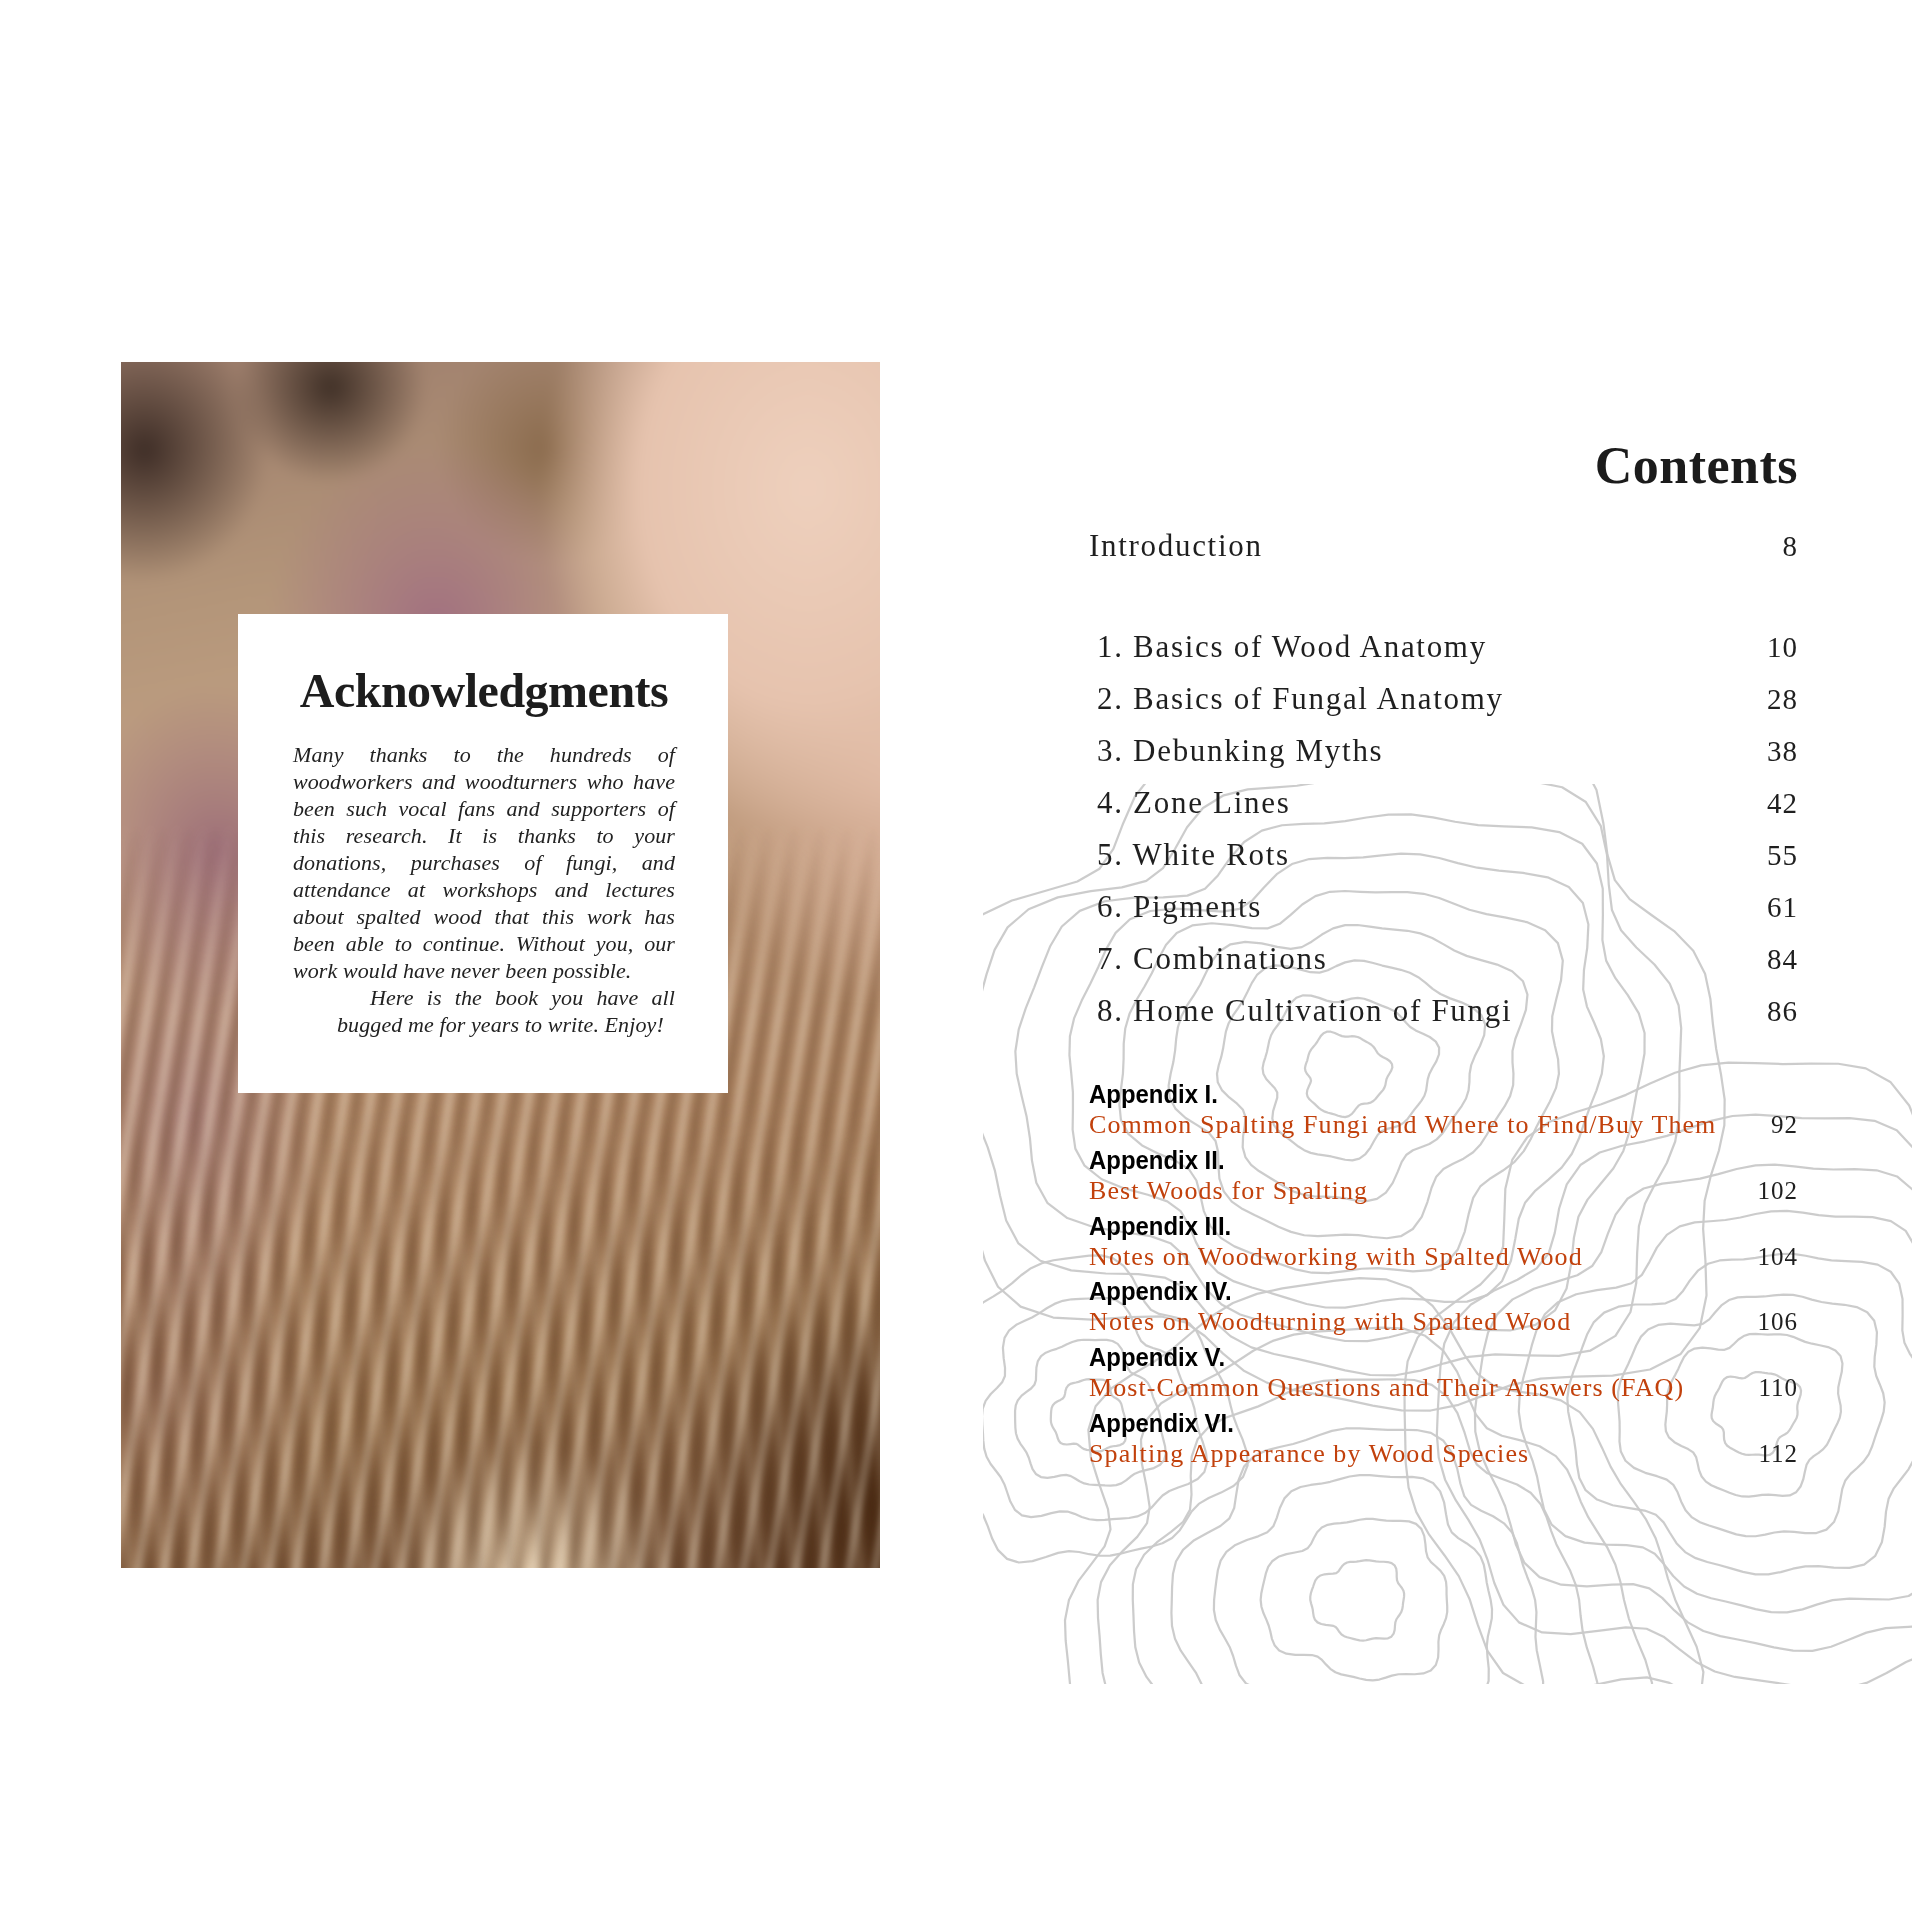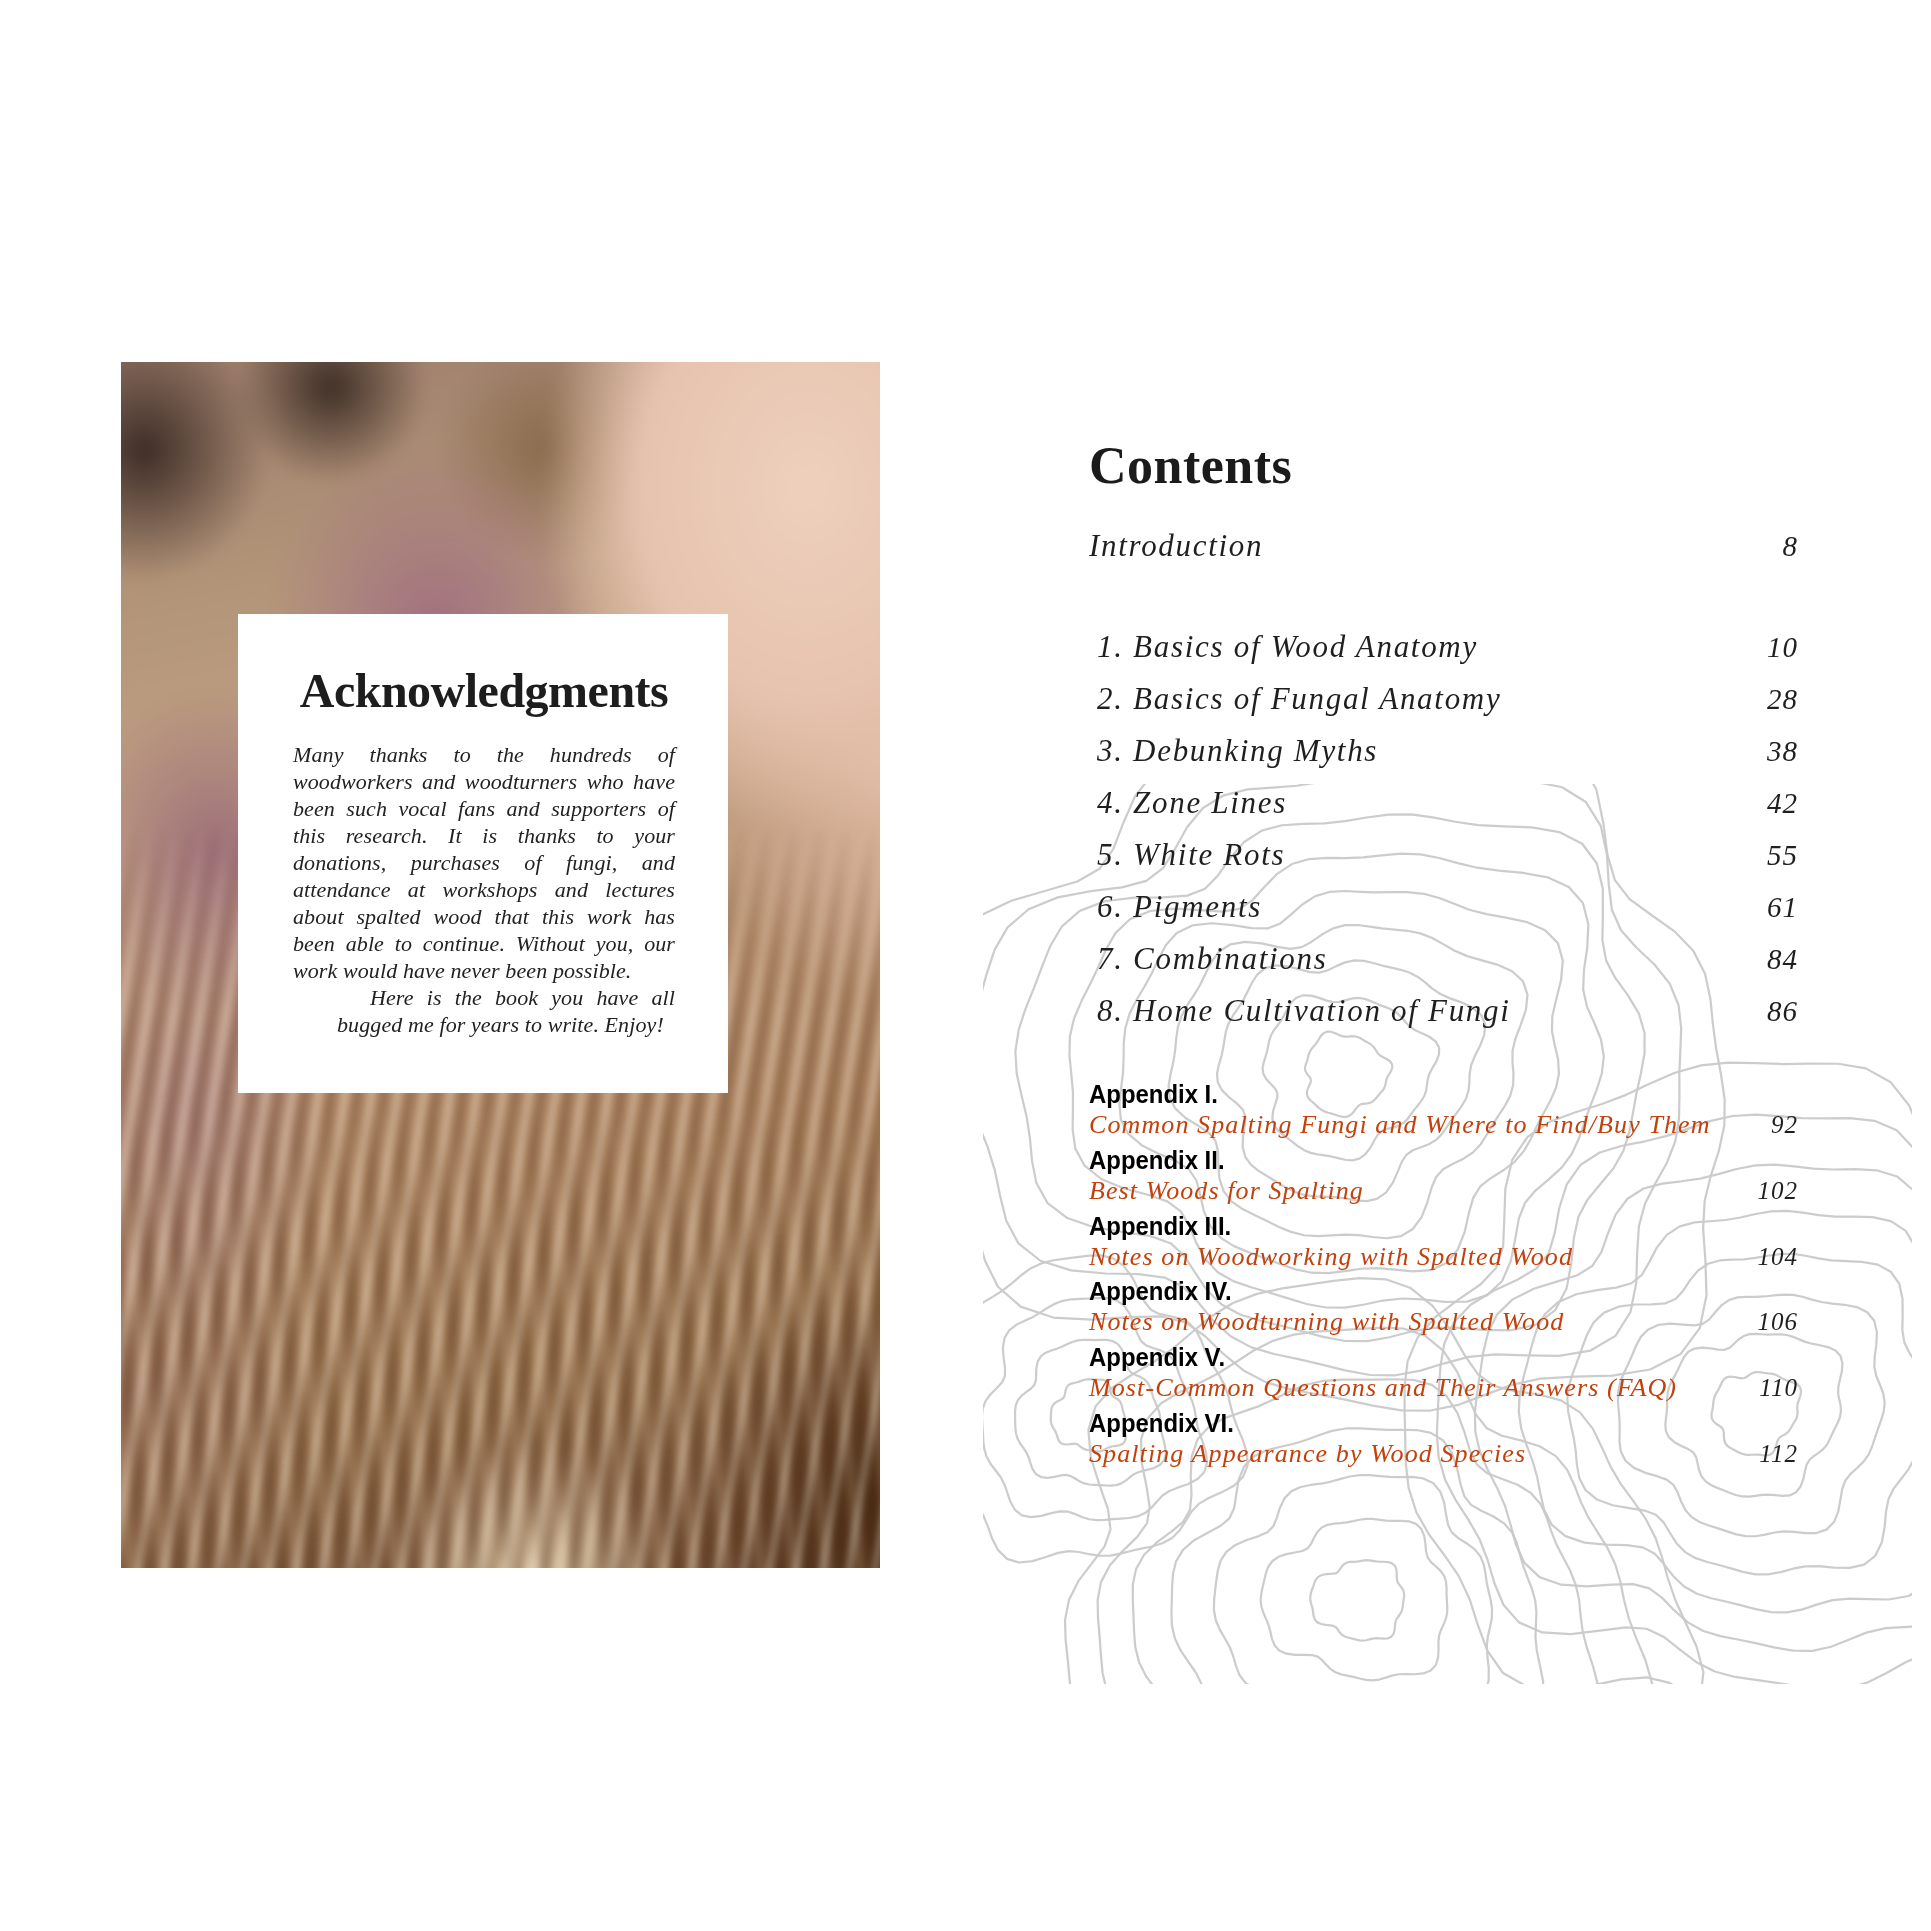--- a/index.html
+++ b/index.html
@@ -32,22 +32,22 @@
             mask-image:linear-gradient(180deg, rgba(0,0,0,0) 0%, #000 35%);}
 
   .ack-box{position:absolute;left:117px;top:252px;width:490px;height:479px;background:#ffffff;box-sizing:border-box;padding:50px 53px 0 55px;}
   .ack-title{margin:0 0 23px 0;font-size:48px;line-height:1.12;font-weight:700;letter-spacing:-0.5px;text-align:center;color:#1d1d1d;}
   .ack-p{margin:0;font-size:22px;line-height:27px;text-align:justify;letter-spacing:0.1px;color:#222222;font-style:italic;}
   .ack-p.indent{text-indent:33px;margin-left:44px;}
 
   
   .fungus{position:absolute;left:983px;top:784px;width:929px;height:900px;z-index:1;}
   .toc{position:absolute;left:1089px;top:436px;width:709px;z-index:2;}
-  .toc-title{margin:0 0 25px 0;font-size:52px;line-height:1.15;font-weight:700;letter-spacing:0.5px;color:#1b1b1b;}
-  .row{display:flex;justify-content:space-between;align-items:flex-end;font-style:italic;}
+  .toc-title{margin:0 0 25px 0;font-size:52px;line-height:1.15;font-weight:700;letter-spacing:0.5px;color:#1b1b1b;text-align:right;}
+  .row{display:flex;justify-content:space-between;align-items:flex-end;}
   .entry{font-size:31px;letter-spacing:1.7px;color:#1f1f1f;}
   .pnum{font-size:29px;letter-spacing:1px;color:#1f1f1f;flex:0 0 auto;}
   .intro-row{line-height:50px;margin-bottom:50px;}
   .chapters .row{line-height:52px;margin-left:8px;}
   .appendices{margin-top:42px;}
   .appendix{margin-bottom:3.9px;}
   .app-label{font-family:"Liberation Sans",sans-serif;font-weight:700;font-size:26px;line-height:30px;color:#000000;letter-spacing:0;transform:scaleX(0.92);transform-origin:left center;}
   .app-row{line-height:32px;}
   .app-desc{font-size:26px;letter-spacing:1.1px;color:#c2410c;}
   .pnum.small{font-size:25px;}

